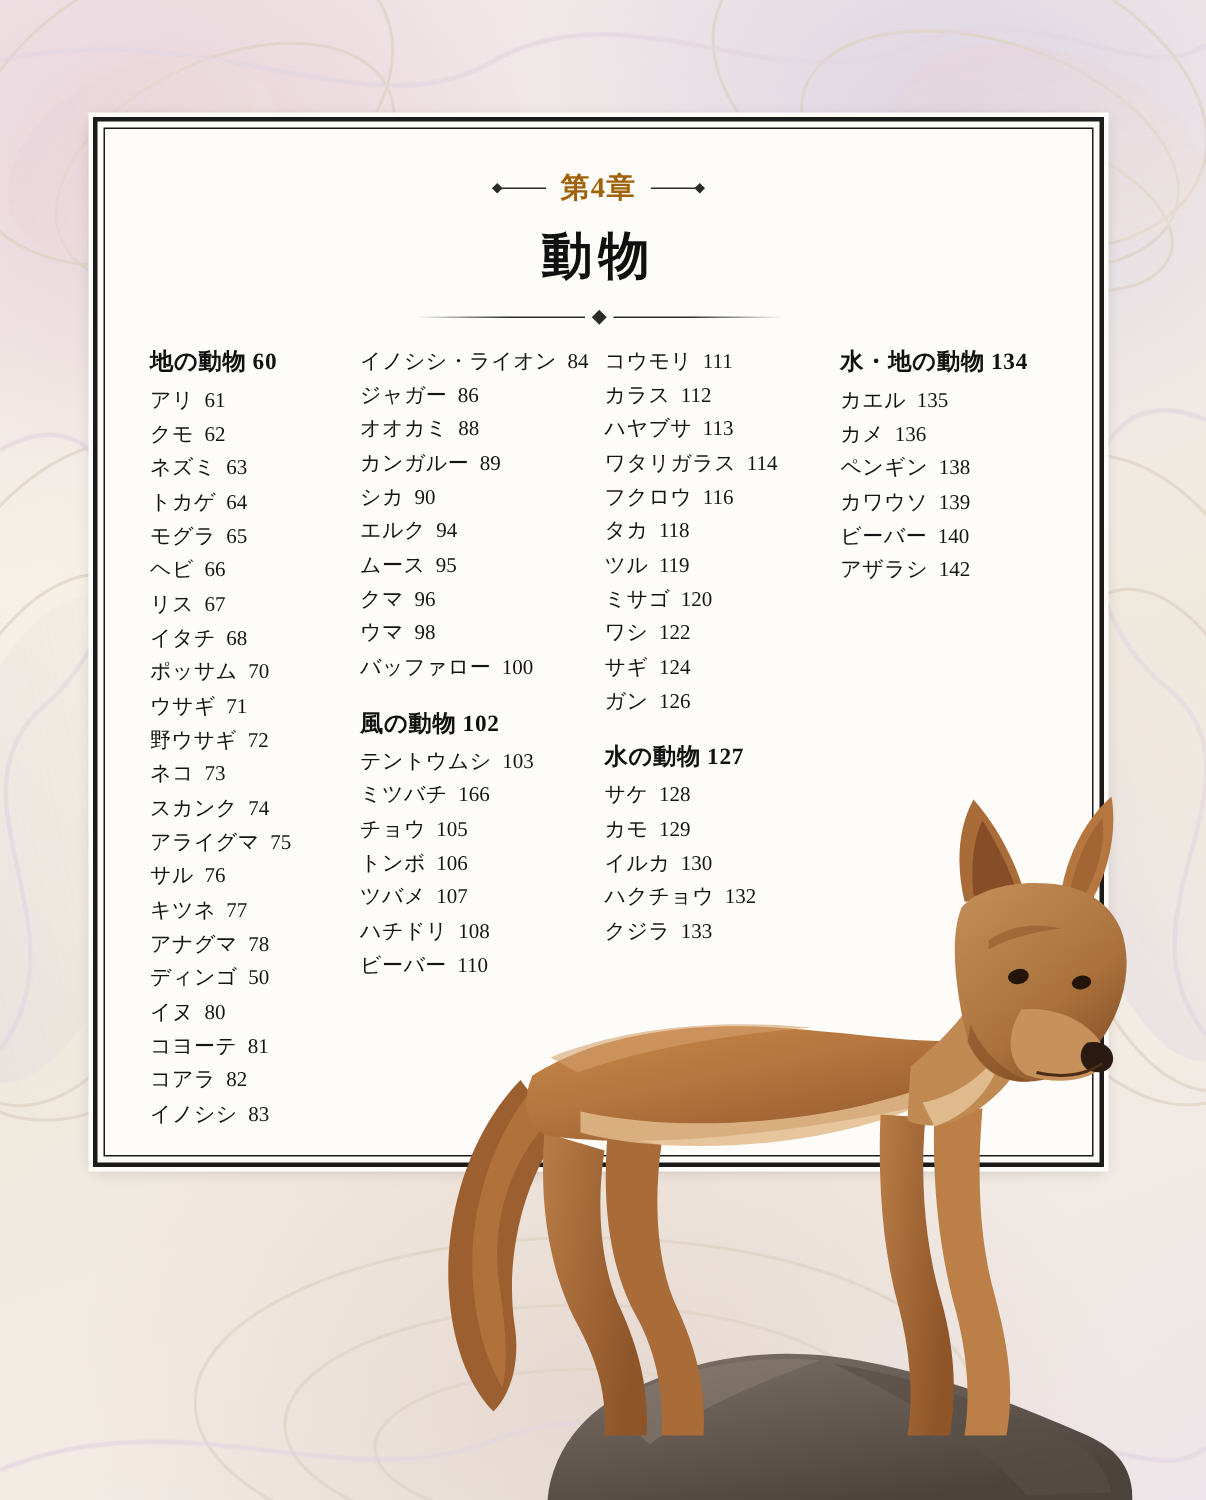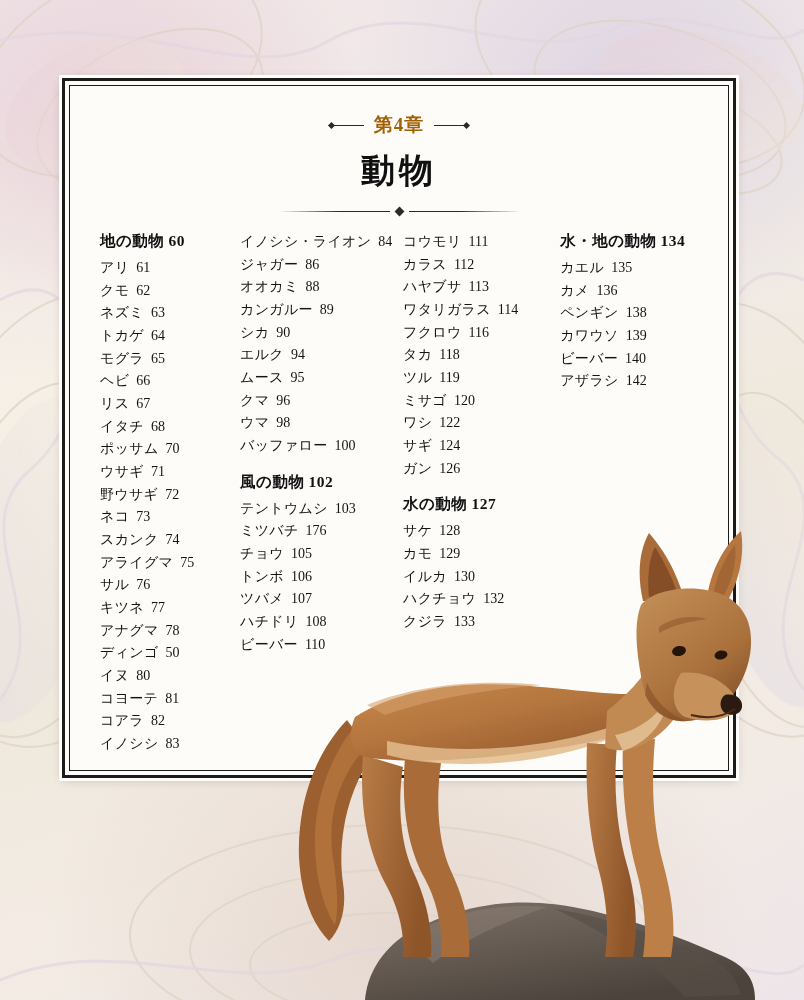--- a/index.html
+++ b/index.html
@@ -255,21 +255,21 @@
             <div class="entry"><span>シカ</span><span class="pg">90</span></div>
             <div class="entry"><span>エルク</span><span class="pg">94</span></div>
             <div class="entry"><span>ムース</span><span class="pg">95</span></div>
             <div class="entry"><span>クマ</span><span class="pg">96</span></div>
             <div class="entry"><span>ウマ</span><span class="pg">98</span></div>
             <div class="entry"><span>バッファロー</span><span class="pg">100</span></div>
           </div>
           <div class="group offset-top">
             <div class="group-head">風の動物<span class="pg">102</span></div>
             <div class="entry"><span>テントウムシ</span><span class="pg">103</span></div>
-            <div class="entry"><span>ミツバチ</span><span class="pg">176</span></div>
+            <div class="entry"><span>ミツバチ</span><span class="pg">166</span></div>
             <div class="entry"><span>チョウ</span><span class="pg">105</span></div>
             <div class="entry"><span>トンボ</span><span class="pg">106</span></div>
             <div class="entry"><span>ツバメ</span><span class="pg">107</span></div>
             <div class="entry"><span>ハチドリ</span><span class="pg">108</span></div>
             <div class="entry"><span>ビーバー</span><span class="pg">110</span></div>
           </div>
         </div>
         <div class="col c3">
           <div class="group">
             <div class="entry"><span>コウモリ</span><span class="pg">111</span></div>

